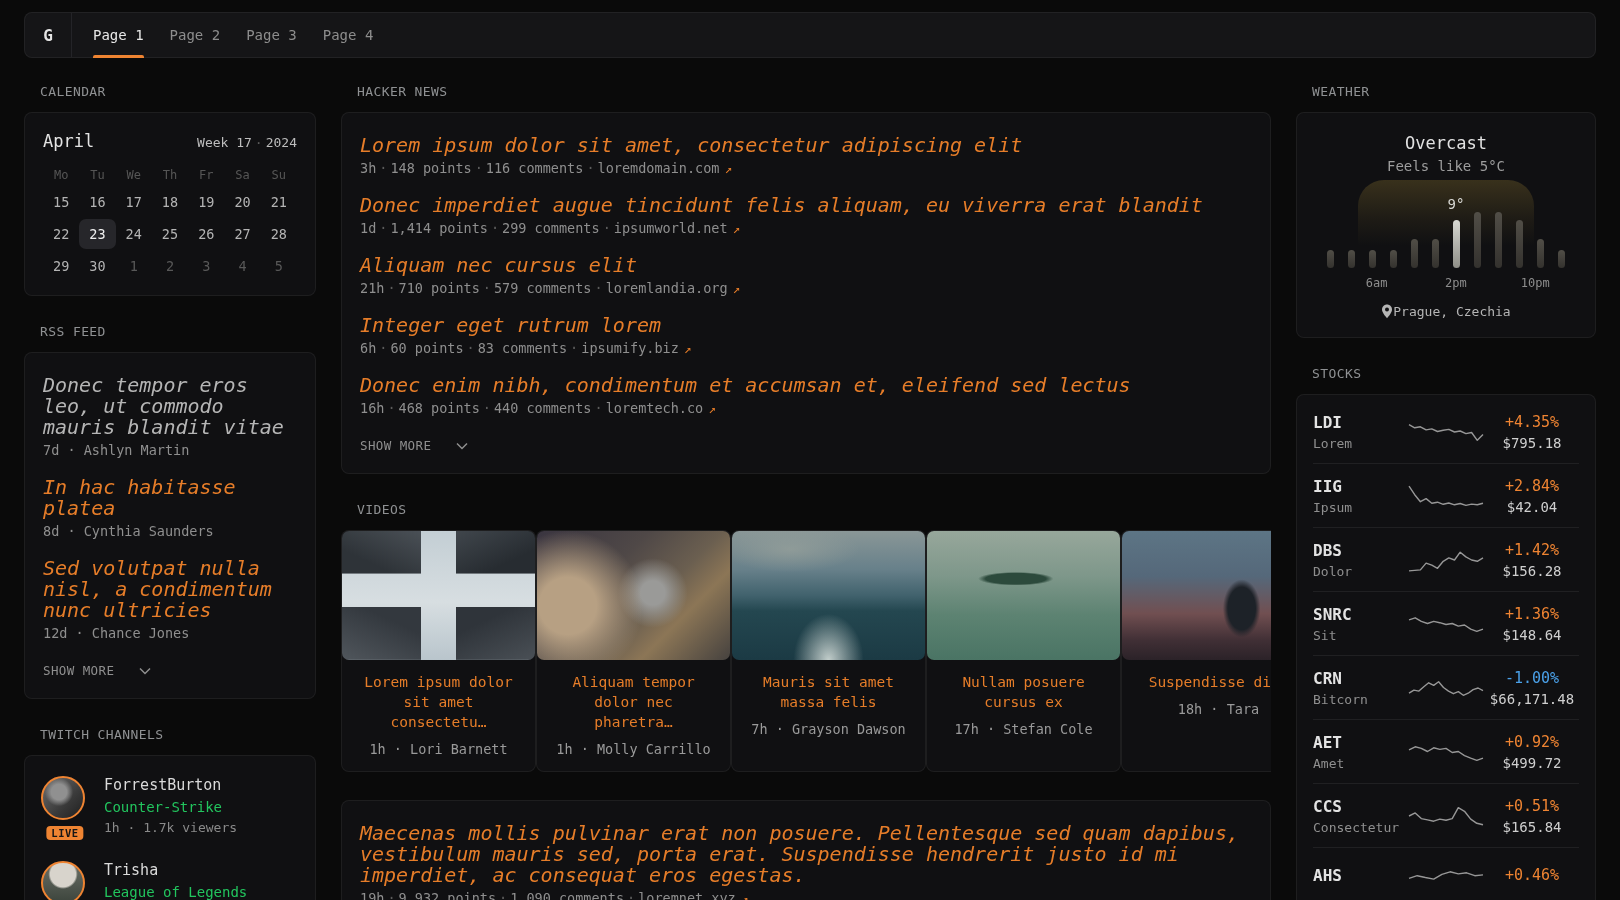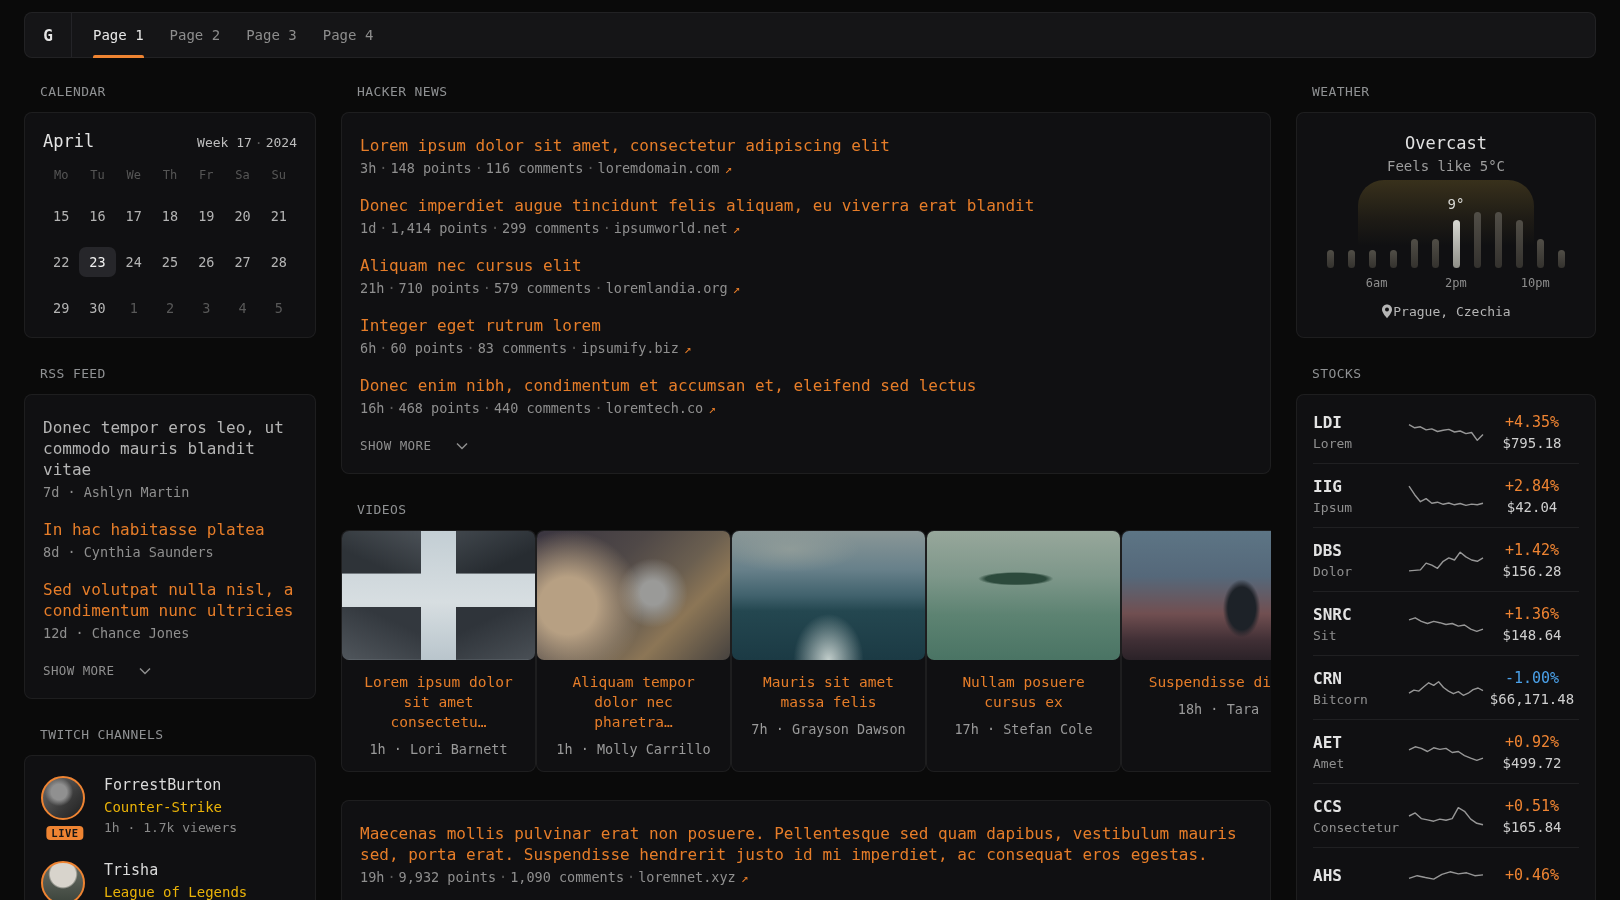--- a/index.html
+++ b/index.html
@@ -25,50 +25,50 @@
   
   .grid{display:grid;grid-template-columns:292px 930px 300px;column-gap:25px;padding:0 24px;align-items:start;}
   .section + .section{margin-top:28px;}
   .section-title{font-size:13px;letter-spacing:.4px;color:var(--sec-title);padding-left:16px;margin-bottom:13px;}
   .card{background:var(--card);border:1px solid var(--card-border);border-radius:8px;}
   
   .cal-card{padding:18px 18px 14px;}
   .cal-head{display:flex;justify-content:space-between;align-items:baseline;margin-bottom:14px;}
   .cal-month{color:#e4e4e4;font-size:17px;}
   .cal-week{font-size:13px;color:#bdbdbd;}
-  .cal-grid{display:grid;grid-template-columns:repeat(7,1fr);row-gap:16px;}
+  .cal-grid{display:grid;grid-template-columns:repeat(7,1fr);row-gap:2px;}
   .cal-wd{font-size:12px;color:#565656;text-align:center;height:20px;line-height:20px;}
   .cal-day{font-size:13.5px;color:#b4b4b4;text-align:center;height:30px;line-height:30px;border-radius:7px;}
   .cal-day.muted{color:#585858;}
   .cal-day.selected{background:#26262a;color:#efefef;}
   
   .feed-card{padding:22px 18px 20px;}
   .feed-item + .feed-item{margin-top:17px;}
-  .feed-title{display:block;font-size:16px;line-height:21px;color:var(--accent);cursor:pointer;}
+  .feed-title{display:block;font-size:20px;line-height:21px;color:var(--accent);cursor:pointer;font-style:italic;}
   .feed-title.read{color:#b5b5b5;}
   .feed-meta{font-size:13.5px;line-height:19px;color:var(--txt-dim);margin-top:3px;}
   .sep{color:var(--sep);margin:0 3px;}
   .ext{color:var(--accent);margin-left:5px;font-size:12.5px;cursor:pointer;}
   .domain{cursor:pointer;}
   .show-more{display:flex;align-items:center;gap:25px;margin-top:20px;font-size:12.5px;
     letter-spacing:.4px;color:#8f8f8f;cursor:pointer;}
   .chev{width:12px;height:8px;}
   
   .twitch-card{padding:20px 16px;min-height:240px;}
   .tw-row{display:flex;gap:15px;cursor:pointer;}
   .tw-row + .tw-row{margin-top:26px;}
   .av-wrap{position:relative;width:48px;flex:0 0 48px;}
   .avatar{width:44px;height:44px;border-radius:50%;border:2px solid var(--accent-bright);overflow:hidden;}
   .av-forrest{background:radial-gradient(circle at 40% 35%,#909090 0 22%,transparent 40%),linear-gradient(135deg,#6e6e6e,#3a3a3a 60%,#1f1f1f);}
   .av-trisha{background:radial-gradient(circle at 50% 28%,#d8d4cc 0 36%,transparent 42%),linear-gradient(180deg,#6a6f66,#3c443c);}
   .av-kendall{background:radial-gradient(circle at 50% 32%,#c9b8a6 0 28%,transparent 36%),linear-gradient(180deg,#b7b2a8,#6e6a62);}
   .live-badge{position:absolute;left:50%;bottom:-5px;transform:translateX(-50%);background:var(--accent-bright);
     color:#161616;font-size:10.5px;font-weight:bold;letter-spacing:.5px;padding:1px 5px;border-radius:4px;}
   .tw-name{font-size:15px;color:#dadada;}
-  .tw-game{font-size:14px;color:#eab308;margin-top:5px;}
+  .tw-game{font-size:14px;color:#22c55e;margin-top:5px;}
   .tw-meta{font-size:13px;color:#8a8a8a;margin-top:5px;}
   
   .videos-row{display:flex;overflow:hidden;text-align:center;}
   .video-card{flex:0 0 195px;background:var(--card);border:1px solid var(--card-border);border-radius:8px;cursor:pointer;}
   .thumb{height:129px;border-radius:7px;background-color:#333;}
   .video-body{padding:12px 14px 14px;}
   .video-title{font-size:14.5px;line-height:20px;color:var(--accent);}
   .video-meta{font-size:13.5px;color:#9a9a9a;margin-top:9px;white-space:nowrap;}
   .thumb-towers{background:
     linear-gradient(205deg,#4a5056 0%,#2e3338 70%) left top/41% 33% no-repeat,

